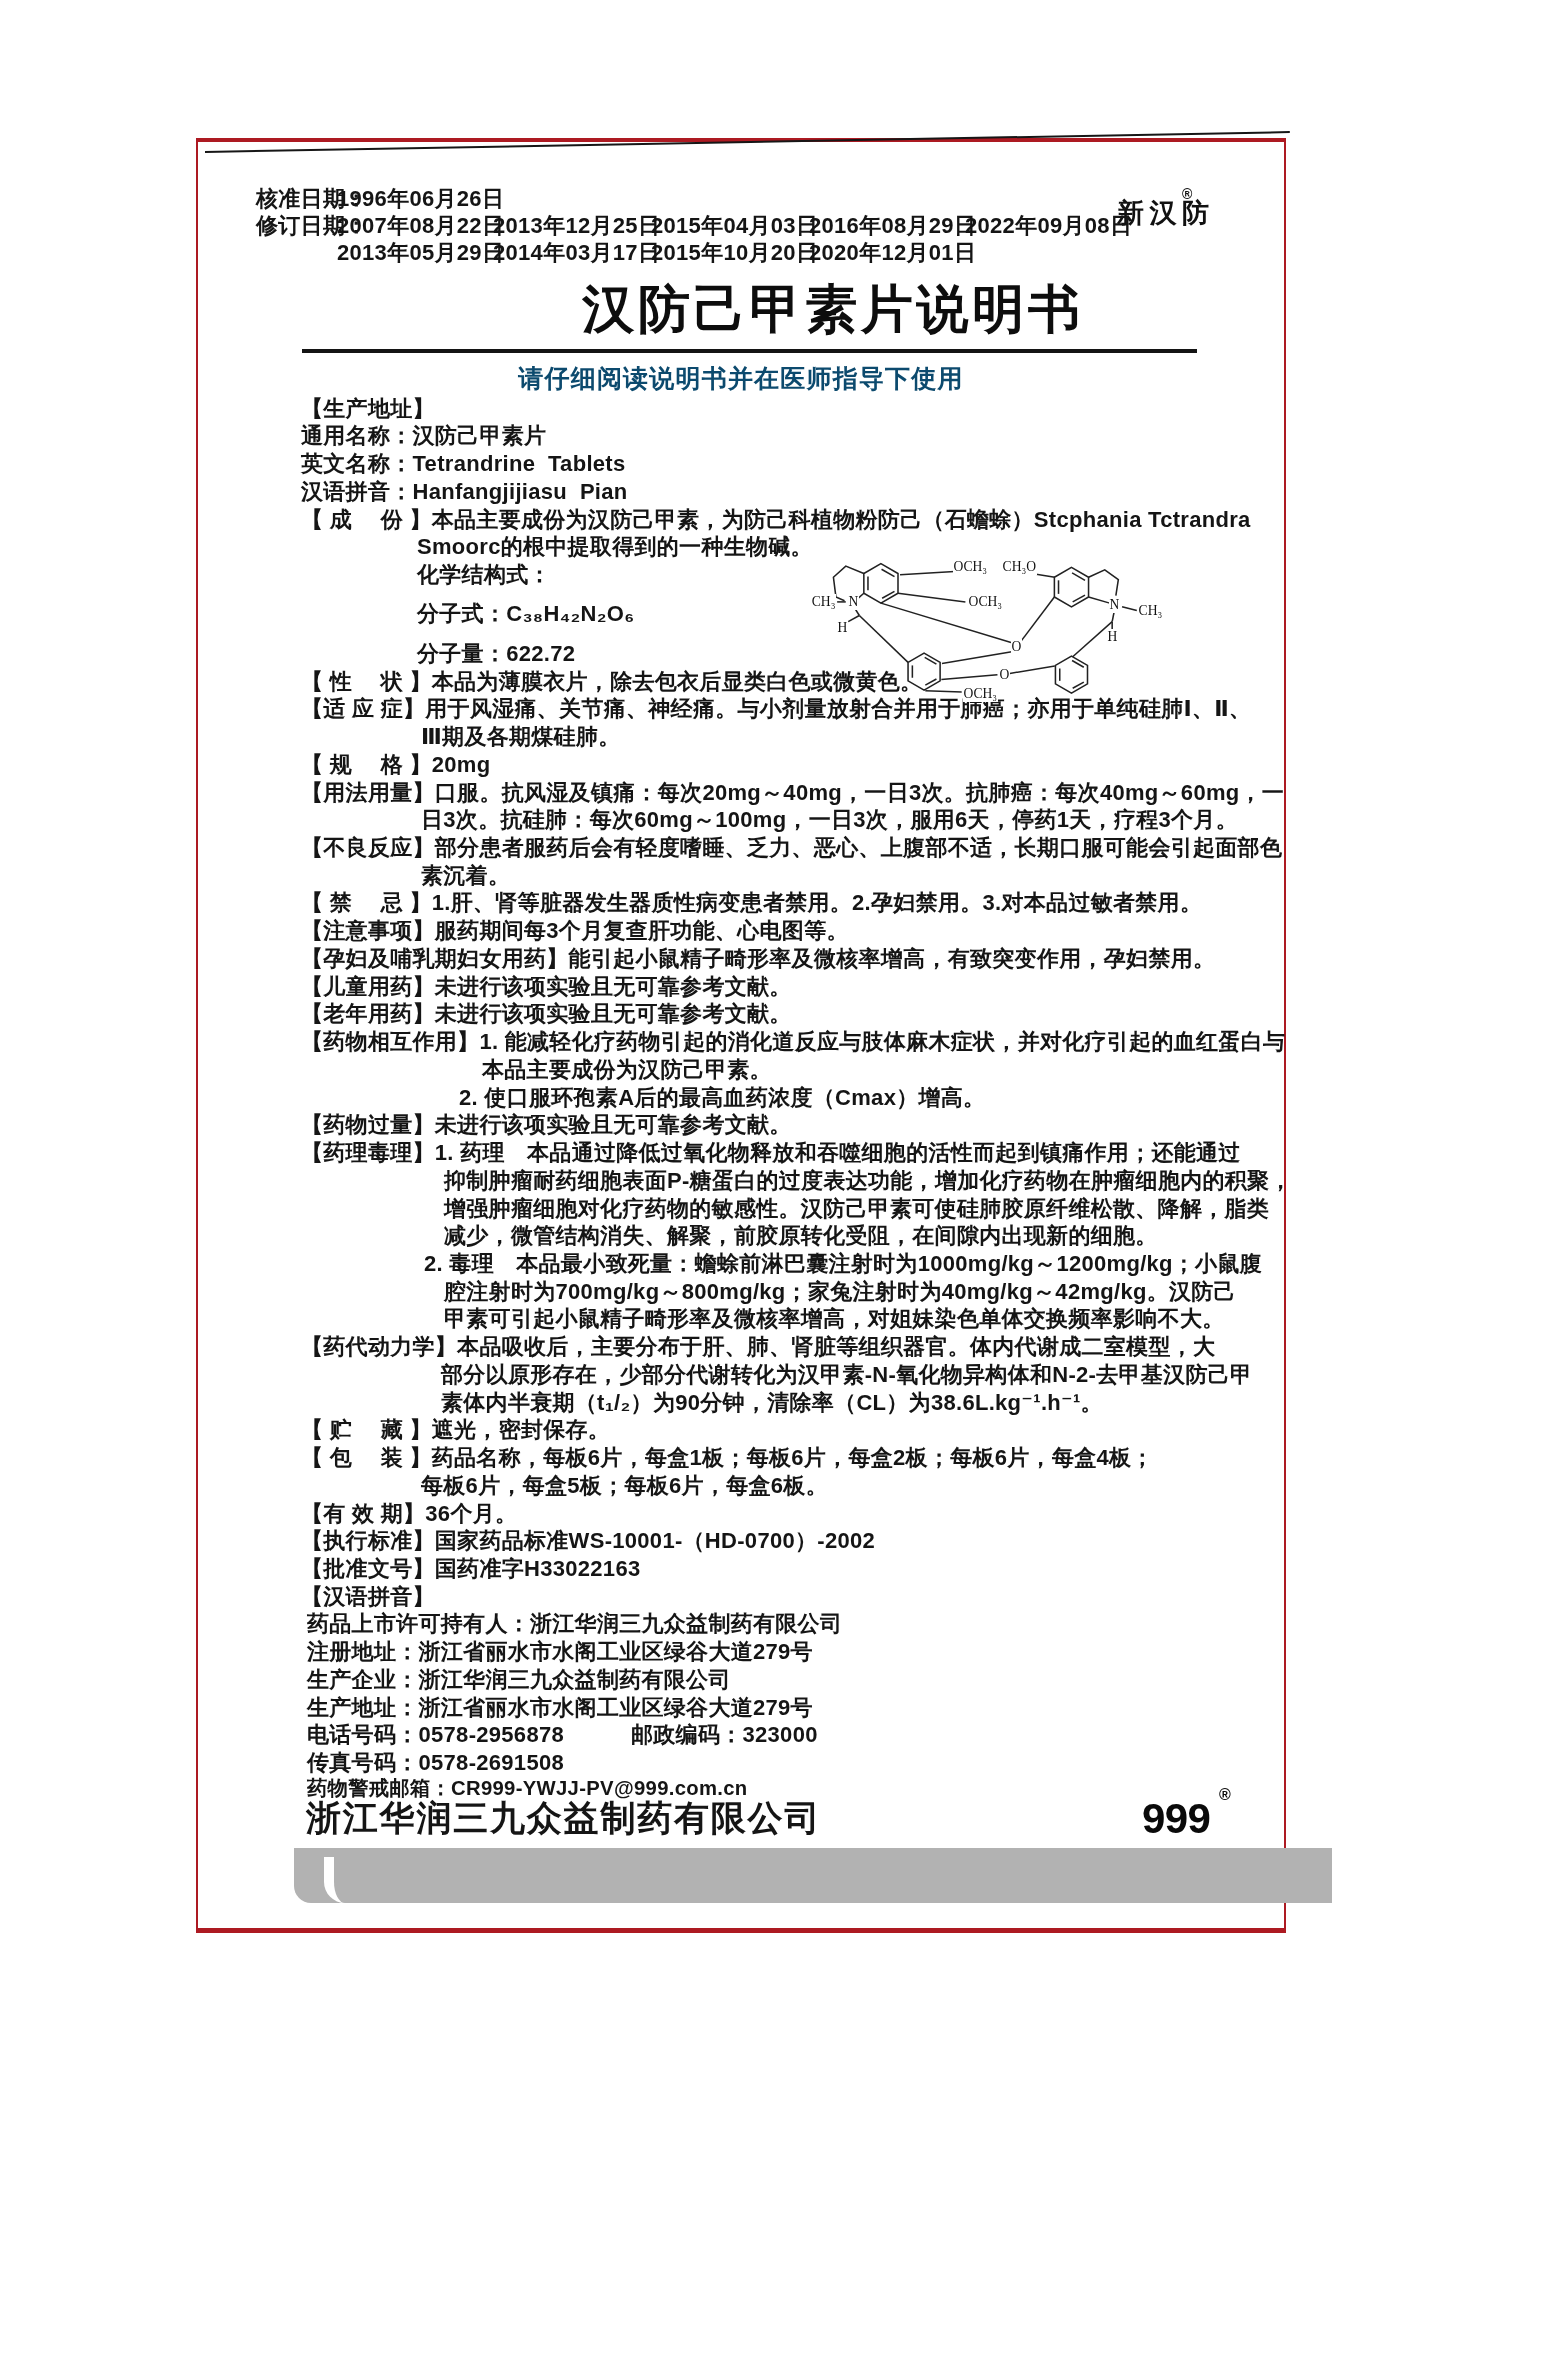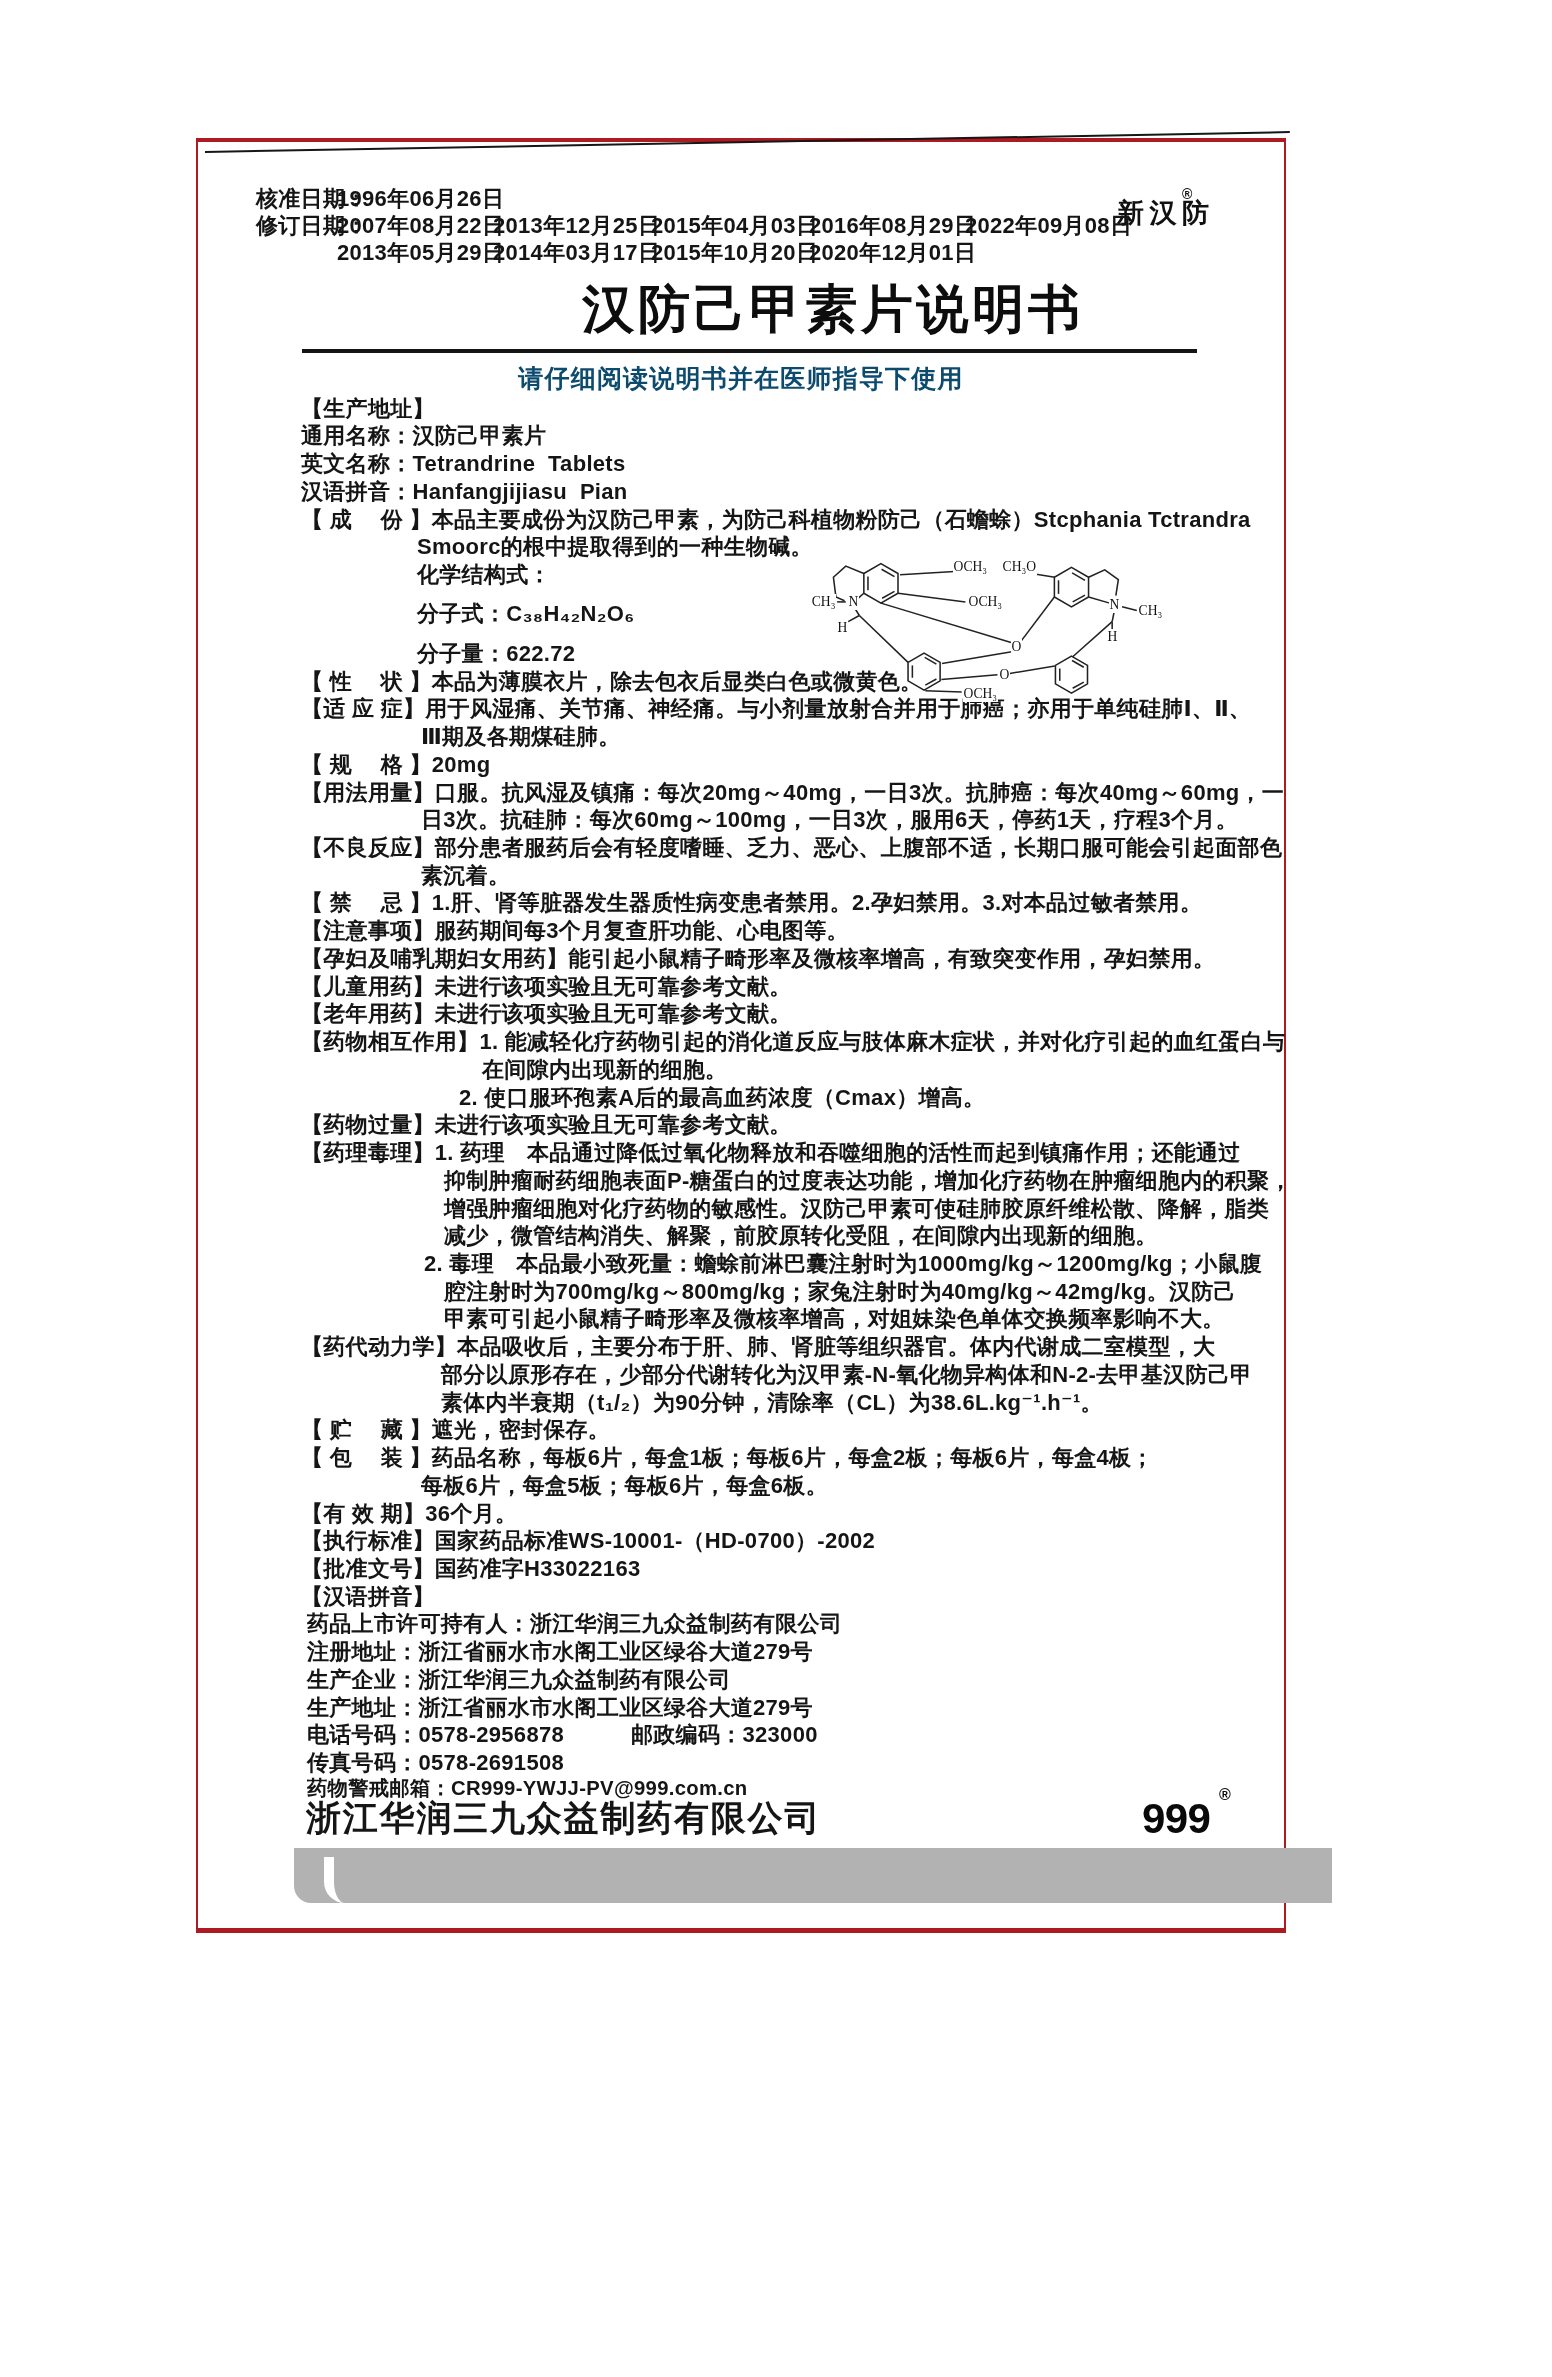--- a/index.html
+++ b/index.html
@@ -93,21 +93,21 @@
       <div class="line" style="left: 301px; top: 780px;">【用法用量】口服。抗风湿及镇痛：每次20mg～40mg，一日3次。抗肺癌：每次40mg～60mg，一</div>
       <div class="line" style="left: 421px; top: 807px;">日3次。抗硅肺：每次60mg～100mg，一日3次，服用6天，停药1天，疗程3个月。</div>
       <div class="line" style="left: 301px; top: 835px;">【不良反应】部分患者服药后会有轻度嗜睡、乏力、恶心、上腹部不适，长期口服可能会引起面部色</div>
       <div class="line" style="left: 421px; top: 863px;">素沉着。</div>
       <div class="line" style="left: 301px; top: 890px;">【 禁　 忌 】1.肝、肾等脏器发生器质性病变患者禁用。2.孕妇禁用。3.对本品过敏者禁用。</div>
       <div class="line" style="left: 301px; top: 918px;">【注意事项】服药期间每3个月复查肝功能、心电图等。</div>
       <div class="line" style="left: 301px; top: 946px;">【孕妇及哺乳期妇女用药】能引起小鼠精子畸形率及微核率增高，有致突变作用，孕妇禁用。</div>
       <div class="line" style="left: 301px; top: 974px;">【儿童用药】未进行该项实验且无可靠参考文献。</div>
       <div class="line" style="left: 301px; top: 1001px;">【老年用药】未进行该项实验且无可靠参考文献。</div>
       <div class="line" style="left: 301px; top: 1029px;">【药物相互作用】1. 能减轻化疗药物引起的消化道反应与肢体麻木症状，并对化疗引起的血红蛋白与</div>
-      <div class="line" style="left: 482px; top: 1057px;">在间隙内出现新的细胞。</div>
+      <div class="line" style="left: 482px; top: 1057px;">本品主要成份为汉防己甲素。</div>
       <div class="line" style="left: 459px; top: 1085px;">2. 使口服环孢素A后的最高血药浓度（Cmax）增高。</div>
       <div class="line" style="left: 301px; top: 1112px;">【药物过量】未进行该项实验且无可靠参考文献。</div>
       <div class="line" style="left: 301px; top: 1140px;">【药理毒理】1. 药理　本品通过降低过氧化物释放和吞噬细胞的活性而起到镇痛作用；还能通过</div>
       <div class="line" style="left: 444px; top: 1168px;">抑制肿瘤耐药细胞表面P-糖蛋白的过度表达功能，增加化疗药物在肿瘤细胞内的积聚，</div>
       <div class="line" style="left: 444px; top: 1196px;">增强肿瘤细胞对化疗药物的敏感性。汉防己甲素可使硅肺胶原纤维松散、降解，脂类</div>
       <div class="line" style="left: 444px; top: 1223px;">减少，微管结构消失、解聚，前胶原转化受阻，在间隙内出现新的细胞。</div>
       <div class="line" style="left: 424px; top: 1251px;">2. 毒理　本品最小致死量：蟾蜍前淋巴囊注射时为1000mg/kg～1200mg/kg；小鼠腹</div>
       <div class="line" style="left: 444px; top: 1279px;">腔注射时为700mg/kg～800mg/kg；家兔注射时为40mg/kg～42mg/kg。汉防己</div>
       <div class="line" style="left: 444px; top: 1306px;">甲素可引起小鼠精子畸形率及微核率增高，对姐妹染色单体交换频率影响不大。</div>
       <div class="line" style="left: 301px; top: 1334px;">【药代动力学】本品吸收后，主要分布于肝、肺、肾脏等组织器官。体内代谢成二室模型，大</div>

